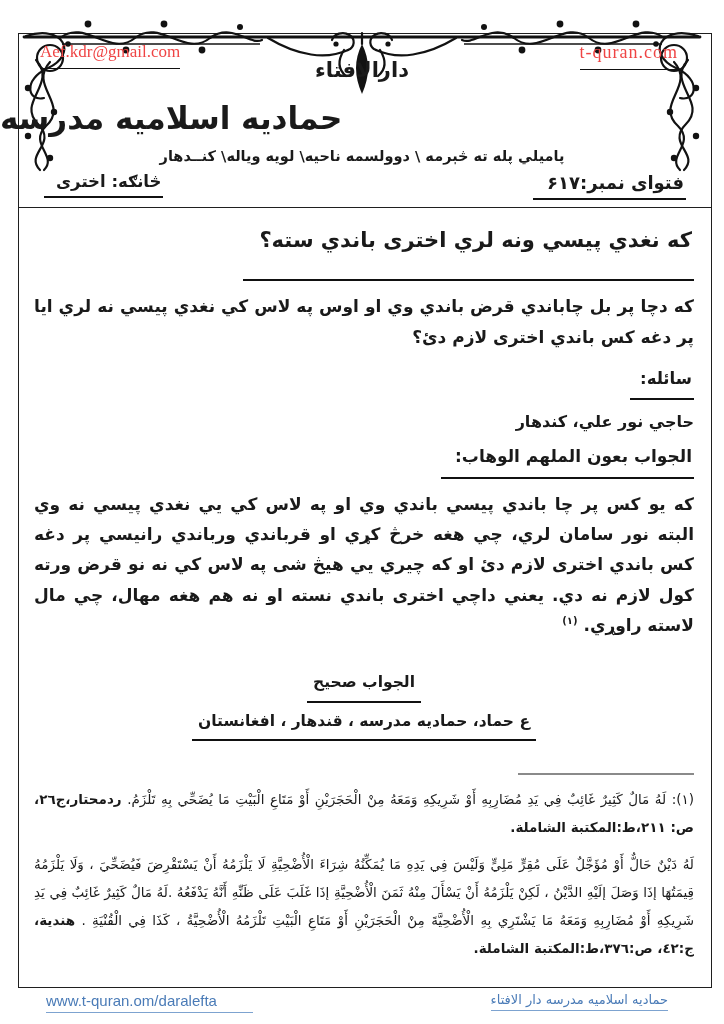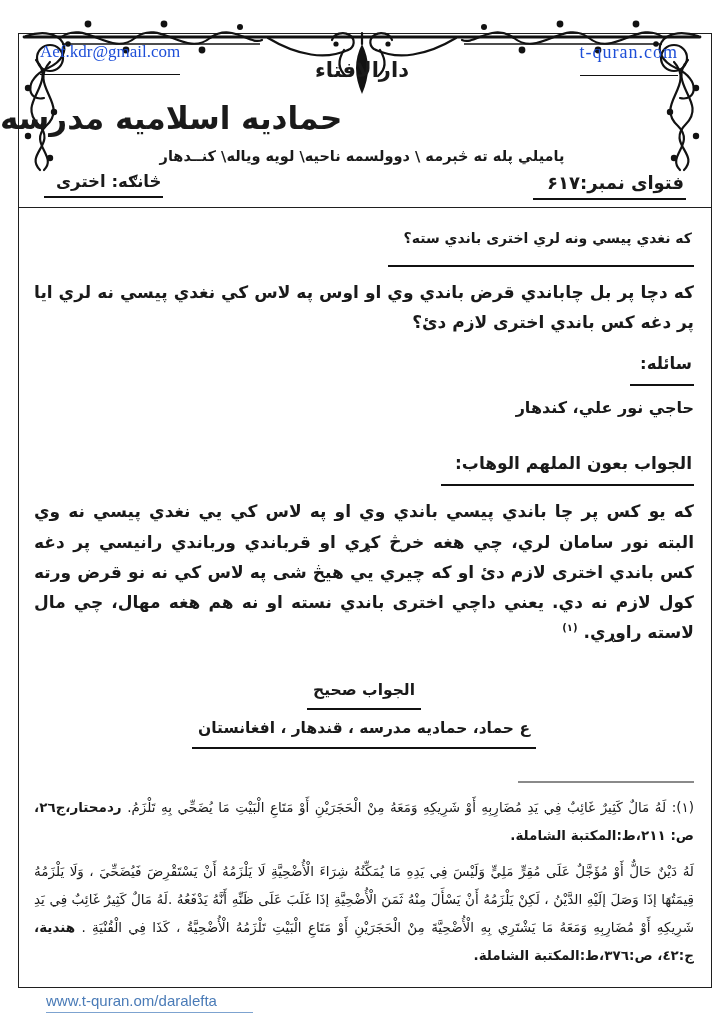--- a/index.html
+++ b/index.html
@@ -8,22 +8,22 @@
     background:#ffffff;color:#1a1a1a;
     font-family:"DejaVu Sans",sans-serif;
   }
   .frame{
     position:absolute;left:18px;top:33px;right:12px;bottom:36px;
     border:1.6px solid #1f1f1f;
   }
   .ornament{position:absolute;left:0;top:0;width:724px;height:180px;pointer-events:none;}
   .latin-link{
     position:absolute;top:42px;
-    font-family:"Liberation Serif",serif;font-size:17px;color:#1d4ed8;
-    text-decoration:none;border-bottom:1.6px solid #111;padding-bottom:12px;
+    font-family:"Liberation Serif",serif;font-size:17px;color:#ef4444;
+    text-decoration:none;border-bottom:1.6px solid #111;padding-bottom:6px;
   }
   .email{left:40px;}
   .website{right:46px;font-size:18px;letter-spacing:1px;}
   .page-title{
     position:absolute;left:0;right:0;top:58px;text-align:center;
     font-size:21px;font-weight:bold;direction:rtl;
   }
   .madrasa-title{
     position:absolute;left:0;right:0;top:100px;text-align:left;
     font-size:31px;font-weight:bold;direction:rtl;
@@ -44,29 +44,29 @@
   }
   .header-sep{
     position:absolute;left:18px;right:12px;top:207px;height:0;
     border-top:1.6px solid #1f1f1f;
   }
   .main{
     position:absolute;left:34px;right:30px;top:222px;direction:rtl;
     font-weight:bold;font-size:17px;line-height:1.78;text-align:justify;
   }
   .q-heading{
-    display:inline-block;font-size:14px;
-    border-bottom:2.4px solid #111;padding:0 2px 14px 16px;margin-bottom:10px;
+    display:inline-block;font-size:21px;
+    border-bottom:2.4px solid #111;padding:0 2px 20px 16px;margin-bottom:10px;
   }
   .para{margin:0 0 4px 0;}
   .inline-label{
     display:inline-block;border-bottom:2.4px solid #111;
     padding:0 2px 5px 10px;margin:8px 0 6px 0;font-size:16.5px;
   }
-  .asker{margin:2px 0 22px 0;font-size:16px;}
+  .asker{margin:2px 0 0 0;font-size:16px;}
   .a-heading{
     display:inline-block;border-bottom:2.4px solid #111;
     padding:0 2px 6px 14px;margin:4px 0 10px 0;font-size:17px;
   }
   sup.fn{font-size:10px;vertical-align:super;line-height:0;}
   .center-block{text-align:center;margin-top:26px;}
   .verdict,.signature{
     display:inline-block;font-size:15.5px;border-bottom:2px solid #111;
     padding:0 6px 4px 6px;margin:2px 0;
   }
@@ -186,13 +186,14 @@
   <div class="fn-sep"></div>
 
   <div class="footnotes">
     <p><span>(١): لَهُ مَالٌ كَثِيرٌ غَائِبٌ فِي يَدِ مُضَارِبِهِ أَوْ شَرِيكِهِ وَمَعَهُ مِنْ الْحَجَرَيْنِ أَوْ مَتَاعِ الْبَيْتِ مَا يُضَحِّي بِهِ تَلْزَمُ.</span> <span class="fn-src">ردمحتار،ج٢٦، ص: ٢١١،ط:المكتبة الشاملة.</span></p>
     <p><span>لَهُ دَيْنٌ حَالٌّ أَوْ مُؤَجَّلٌ عَلَى مُقِرٍّ مَلِيٍّ وَلَيْسَ فِي يَدِهِ مَا يُمَكِّنُهُ شِرَاءَ الْأُضْحِيَّةِ لَا يَلْزَمُهُ أَنْ يَسْتَقْرِضَ فَيُضَحِّيَ ، وَلَا يَلْزَمُهُ قِيمَتُهَا إذَا وَصَلَ إلَيْهِ الدَّيْنُ ، لَكِنْ يَلْزَمُهُ أَنْ يَسْأَلَ مِنْهُ ثَمَنَ الْأُضْحِيَّةِ إذَا غَلَبَ عَلَى ظَنِّهِ أَنَّهُ يَدْفَعُهُ .لَهُ مَالٌ كَثِيرٌ غَائِبٌ فِي يَدِ شَرِيكِهِ أَوْ مُضَارِبِهِ وَمَعَهُ مَا يَشْتَرِي بِهِ الْأُضْحِيَّةَ مِنْ الْحَجَرَيْنِ أَوْ مَتَاعِ الْبَيْتِ تَلْزَمُهُ الْأُضْحِيَّةُ ، كَذَا فِي الْقُنْيَةِ .</span> <span class="fn-src">هندية، ج:٤٢، ص:٣٧٦،ط:المكتبة الشاملة.</span></p>
   </div>
 </div>
 
 <div class="footer">
   <a class="footer-url" href="#">www.t-quran.om/daralefta</a>
+  <a class="footer-site" href="#">حماديه اسلاميه مدرسه دار الافتاء</a>
 </div>
 
 </body></html>

